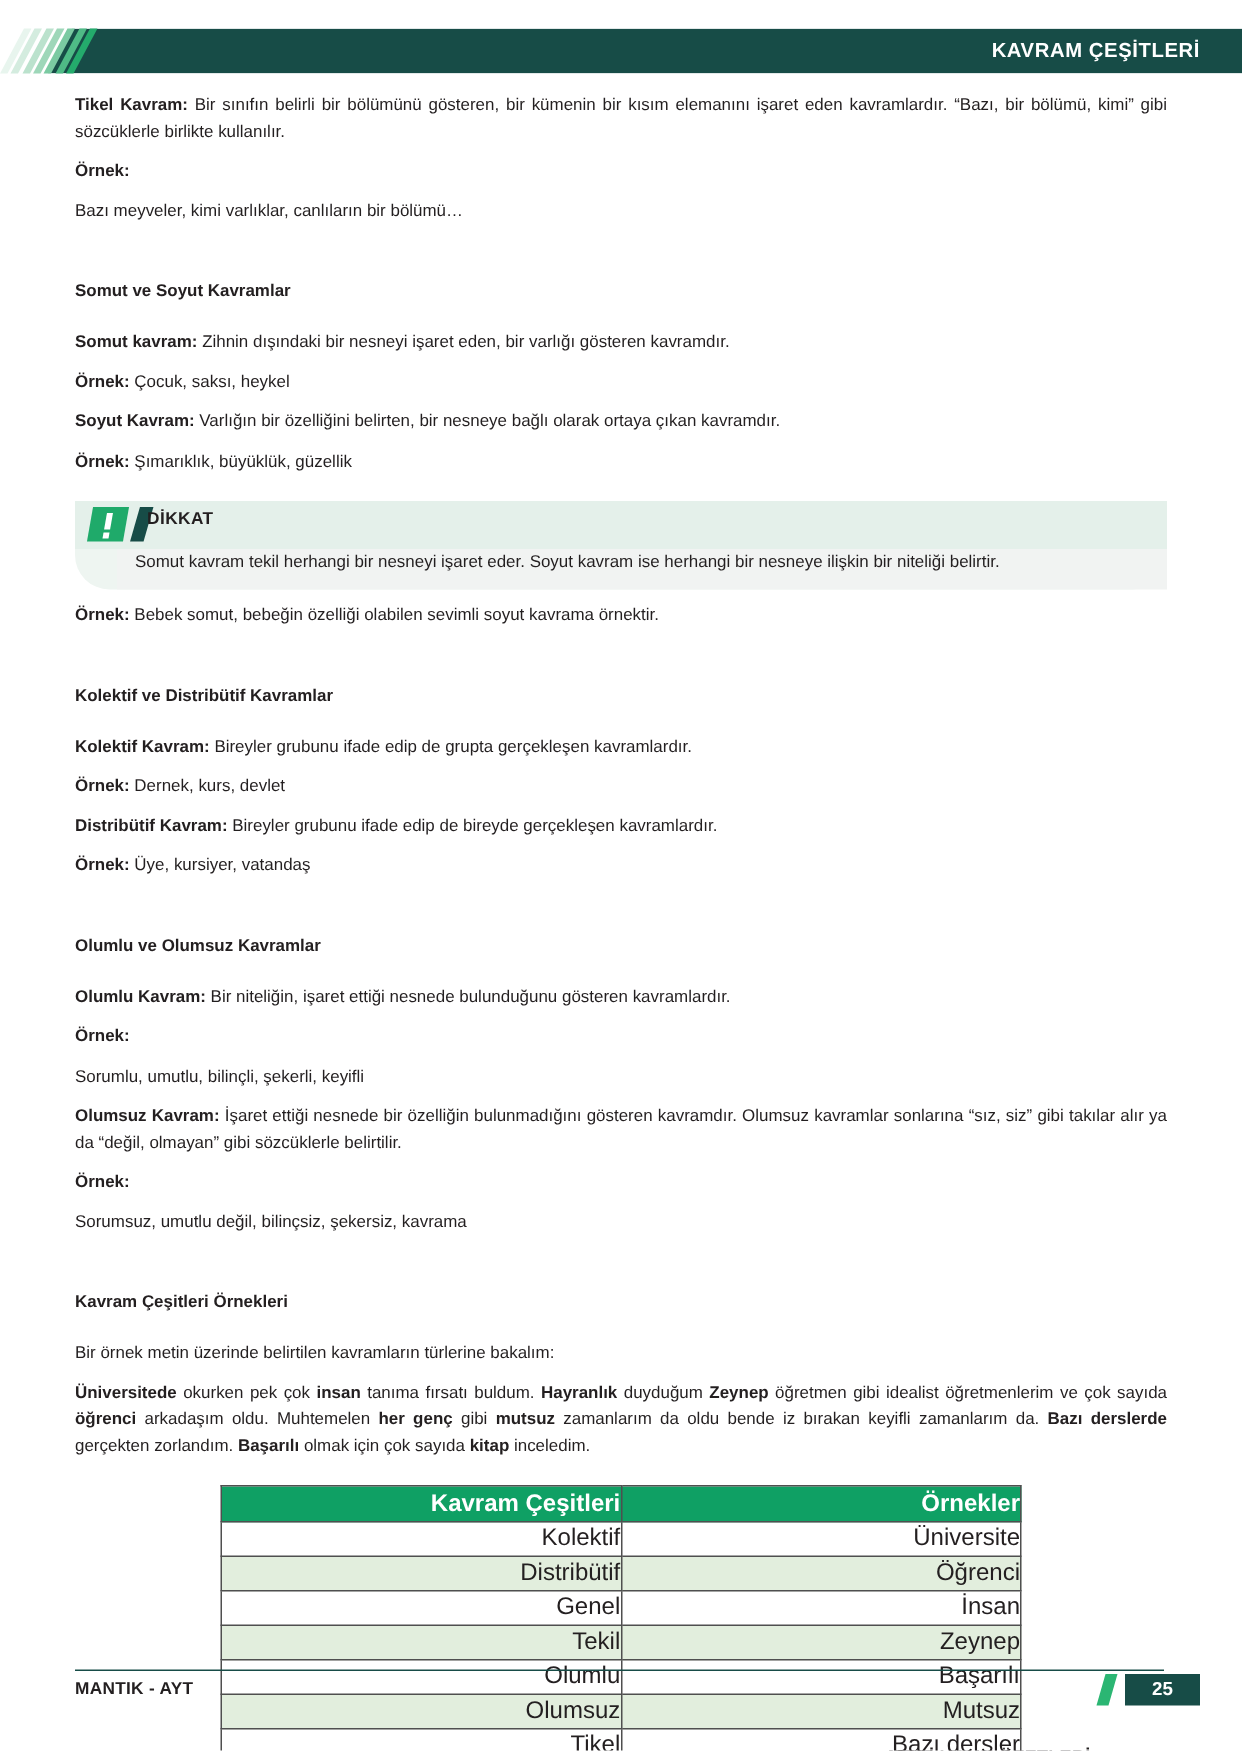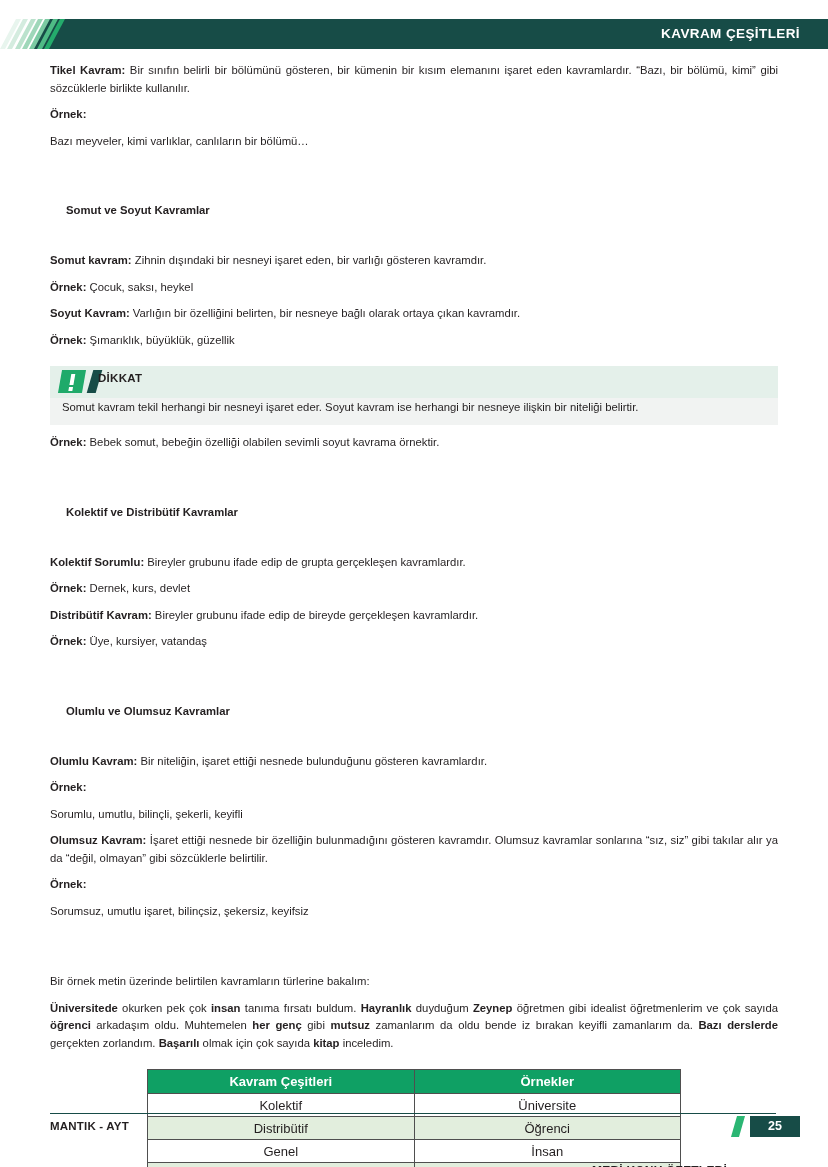--- a/index.html
+++ b/index.html
@@ -78,21 +78,21 @@
 
   .gap-sm { height: 9px; }
   .gap-md { height: 17px; }
   .gap-xl { height: 36px; }
 
   .sec-head {
     font-size: 11.3px;
     font-weight: bold;
     line-height: 17px;
     color: #231f20;
-    margin: 16px;
+    margin: 0;
   }
 
   
   .callout {
     position: relative;
     width: 728px;
     background: #eef5f1;
     padding: 0;
     box-sizing: border-box;
     border-radius: 23px;
@@ -156,37 +156,38 @@
     letter-spacing: 0.3px;
     color: #231f20;
     white-space: nowrap;
   }
   .callout-body {
     background: #f1f3f2;
     padding: 1px 12px 9px 12px;
     font-size: 11.3px;
     line-height: 17px;
     color: #231f20;
+    margin-left: 28px;
   }
 
   
   .table-wrap {
     display: flex;
     justify-content: center;
     width: 728px;
   }
   table.kv {
     border-collapse: collapse;
     width: 534px;
     table-layout: fixed;
   }
   table.kv th, table.kv td {
     border: 1.3px solid #4f4f4f;
-    text-align: center;
-    font-size: 13px;
+    text-align: right;
+    font-size: 16px;
     height: 22px;
     padding: 0;
     color: #231f20;
   }
   table.kv th {
     background: #0fa064;
     color: #ffffff;
     font-weight: bold;
     height: 23px;
   }
@@ -306,21 +307,21 @@
     <div class="callout-body">Somut kavram tekil herhangi bir nesneyi işaret eder. Soyut kavram ise herhangi bir nesneye ilişkin bir niteliği belirtir.</div>
   </div>
 
   <div class="gap-sm"></div>
   <p class="para"><b>Örnek:</b><span> Bebek somut, bebeğin özelliği olabilen sevimli soyut kavrama örnektir.</span></p>
 
   <div class="gap-xl"></div>
 
   <p class="sec-head">Kolektif ve Distribütif Kavramlar</p>
   <div class="gap-md"></div>
-  <p class="para"><b>Kolektif Sorumlu:</b><span> Bireyler grubunu ifade edip de grupta gerçekleşen kavramlardır.</span></p>
+  <p class="para"><b>Kolektif Kavram:</b><span> Bireyler grubunu ifade edip de grupta gerçekleşen kavramlardır.</span></p>
   <div class="gap-sm"></div>
   <p class="para"><b>Örnek:</b><span> Dernek, kurs, devlet</span></p>
   <div class="gap-sm"></div>
   <p class="para"><b>Distribütif Kavram:</b><span> Bireyler grubunu ifade edip de bireyde gerçekleşen kavramlardır.</span></p>
   <div class="gap-sm"></div>
   <p class="para"><b>Örnek:</b><span> Üye, kursiyer, vatandaş</span></p>
 
   <div class="gap-xl"></div>
 
   <p class="sec-head">Olumlu ve Olumsuz Kavramlar</p>
@@ -328,24 +329,25 @@
   <p class="para"><b>Olumlu Kavram:</b><span> Bir niteliğin, işaret ettiği nesnede bulunduğunu gösteren kavramlardır.</span></p>
   <div class="gap-sm"></div>
   <p class="para"><b>Örnek:</b></p>
   <div class="gap-sm"></div>
   <p class="para">Sorumlu, umutlu, bilinçli, şekerli, keyifli</p>
   <div class="gap-sm"></div>
   <p class="para"><b>Olumsuz Kavram:</b><span> İşaret ettiği nesnede bir özelliğin bulunmadığını gösteren kavramdır. Olumsuz kavramlar sonlarına “sız, siz” gibi takılar alır ya da “değil, olmayan” gibi sözcüklerle belirtilir.</span></p>
   <div class="gap-sm"></div>
   <p class="para"><b>Örnek:</b></p>
   <div class="gap-sm"></div>
-  <p class="para">Sorumsuz, umutlu işaret, bilinçsiz, şekersiz, keyifsiz</p>
+  <p class="para">Sorumsuz, umutlu değil, bilinçsiz, şekersiz, kavrama</p>
 
   <div class="gap-xl"></div>
 
+  <p class="sec-head">Kavram Çeşitleri Örnekleri</p>
   <div class="gap-md"></div>
   <p class="para">Bir örnek metin üzerinde belirtilen kavramların türlerine bakalım:</p>
   <div class="gap-sm"></div>
   <p class="para" id="passage"><b>Üniversitede</b><span> okurken pek çok </span><b>insan</b><span> tanıma fırsatı buldum. </span><b>Hayranlık</b><span> duyduğum </span><b>Zeynep</b><span> öğretmen gibi idealist öğretmenlerim ve çok sayıda </span><b>öğrenci</b><span> arkadaşım oldu. Muhtemelen </span><b>her genç</b><span> gibi </span><b>mutsuz</b><span> zamanlarım da oldu bende iz bırakan keyifli zamanlarım da. </span><b>Bazı derslerde</b><span> gerçekten zorlandım. </span><b>Başarılı</b><span> olmak için çok sayıda </span><b>kitap</b><span> inceledim.</span></p>
 
   <div class="gap-md"></div>
 
   <div class="table-wrap">
     <table class="kv">
       <thead>

